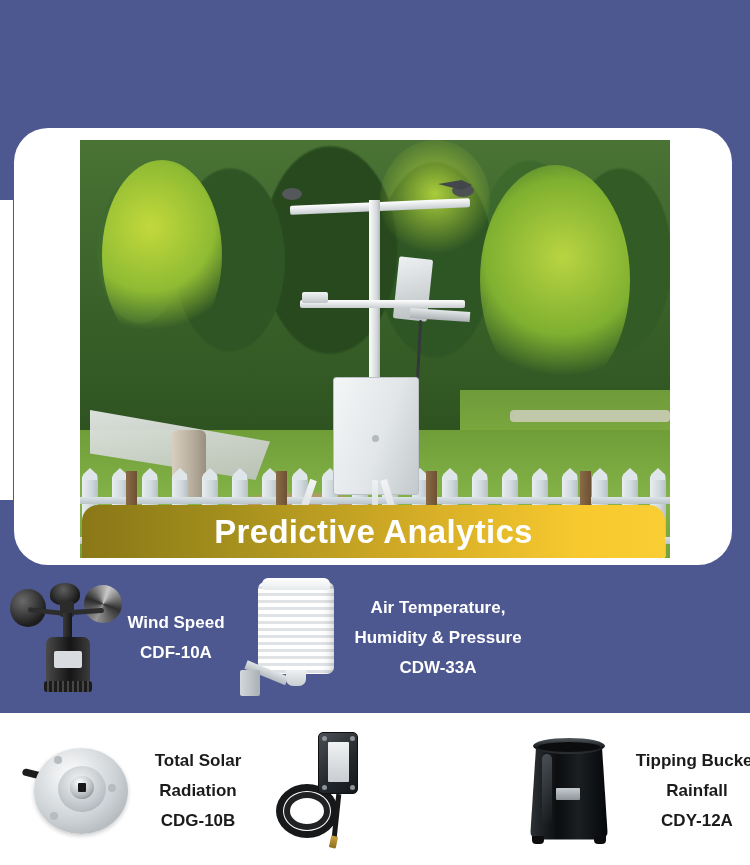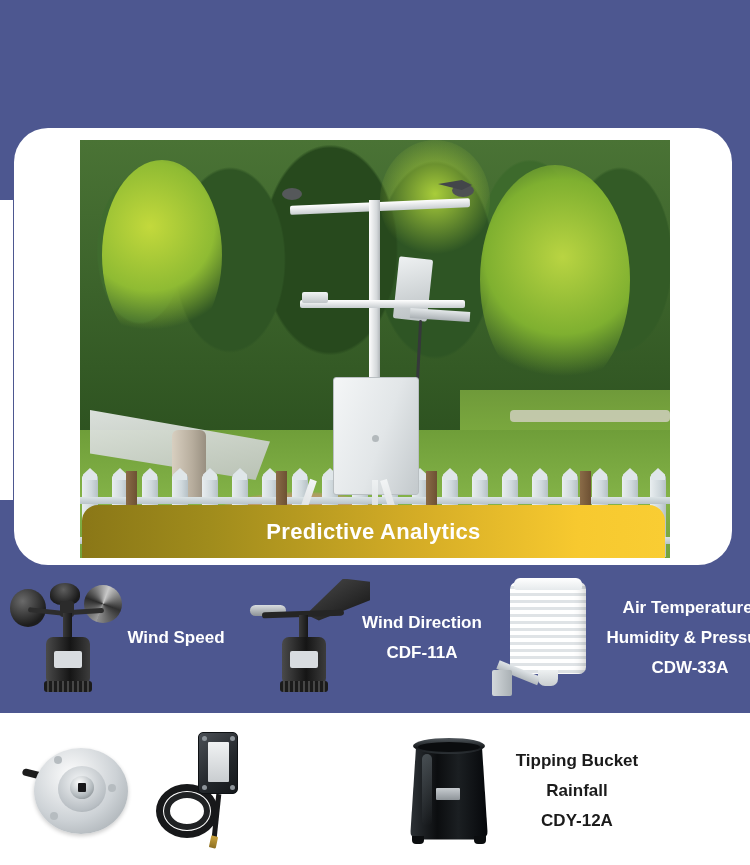--- a/index.html
+++ b/index.html
@@ -154,21 +154,21 @@
     left: 82px; top: 505px;
     width: 583px; height: 53px;
     background: linear-gradient(90deg,#8a7717 0%,#a08c1c 22%,#d5ad26 58%,#f7c92f 85%,#f9cd33 100%);
     border-radius: 16px 16px 0 0;
     display: flex;
     align-items: center;
     justify-content: center;
   }
   #analytics-banner .label {
     color: #ffffff;
-    font-size: 22px;
+    font-size: 33px;
     font-weight: bold;
     letter-spacing: .3px;
   }
 
   
   .prod-row {
     position: absolute;
     left: 0;
     width: 750px;
     display: flex;
@@ -404,38 +404,24 @@
         <div class="spokeL"></div>
           <div class="spokeR"></div>
           <div class="hub"></div>
         <div class="shaft"></div>
           <div class="body"></div>
           <div class="plate"></div>
           <div class="base"></div>
       </div>
       <div class="prod-text" style="width:108px">
         <div>Wind Speed</div>
+        <div>CDF-10A</div>
       </div>
     </div>
 
-    <div class="prod-item" style="margin-left:14px">
-      <div class="prod-art vaneArt">
-        <div class="tail"></div>
-          <div class="nose"></div>
-          <div class="boom"></div>
-        <div class="shaft"></div>
-          <div class="body"></div>
-          <div class="plate"></div>
-          <div class="base"></div>
-      </div>
-      <div class="prod-text" style="width:120px;margin-left:-8px">
-        <div>Wind Direction</div>
-        <div>CDF-11A</div>
-      </div>
-    </div>
 
     <div class="prod-item" style="margin-left:10px">
       <div class="prod-art shield">
         <div class="stack"></div>
           <div class="top"></div>
           <div class="probe"></div>
         <div class="armb"></div>
           <div class="mount"></div>
       </div>
       <div class="prod-text" style="width:176px">
@@ -454,20 +440,25 @@
     <div class="prod-art pyr">
       <div class="cable"></div>
         <div class="disc"></div>
         <div class="b1"></div>
       <div class="b2"></div>
         <div class="b3"></div>
         <div class="inner"></div>
       <div class="dome"></div>
         <div class="sense"></div>
     </div>
+    <div class="prod-text" style="width:120px">
+      <div>Total Solar</div>
+      <div>Radiation</div>
+      <div>CDG-10B</div>
+    </div>
   </div>
 
   <div class="prod-item" style="margin-left:14px">
     <div class="prod-art paste">
       <div class="coil"></div>
         <div class="coil2"></div>
         <div class="lead"></div>
       <div class="tip"></div>
         <div class="box"></div>
         <div class="lbl"></div>

